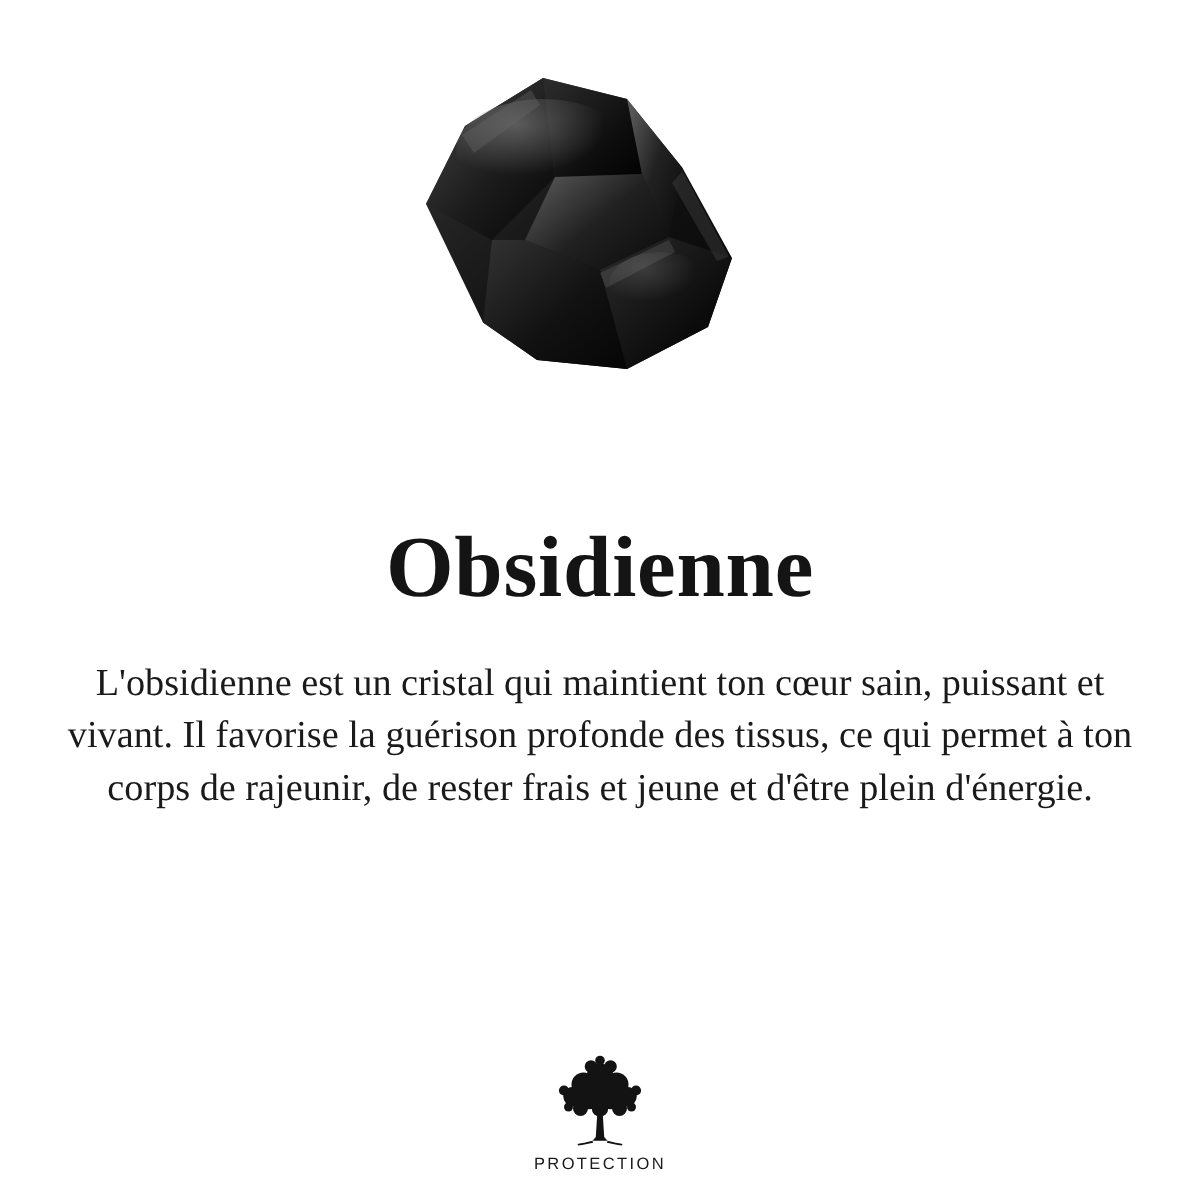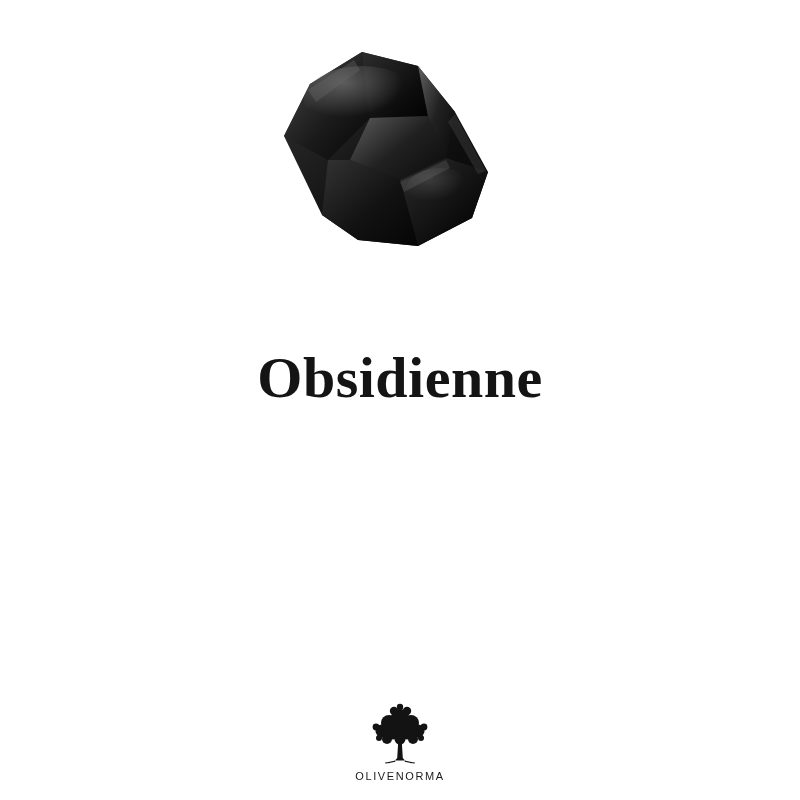--- a/index.html
+++ b/index.html
@@ -150,20 +150,21 @@
         <path d="M58 50 L104 20 L110 30 L66 62 Z" fill="#6b6b6b" opacity="0.35"></path>
         <path d="M150 142 L196 120 L200 128 L154 152 Z" fill="#7a7a7a" opacity="0.25"></path>
         <path d="M205 74 L236 131 L228 134 L198 82 Z" fill="#555" opacity="0.3"></path>
       </svg>
     </div>
   </div>
 
   <div class="title">Obsidienne</div>
 
 
+  <div class="description">L'obsidienne est un cristal qui maintient ton cœur sain, puissant et vivant. Il favorise la guérison profonde des tissus, ce qui permet à ton corps de rajeunir, de rester frais et jeune et d'être plein d'énergie.</div>
 
   <div class="logo-area">
     <svg class="logo-tree" width="72" height="66" viewBox="0 0 72 66">
       <g fill="#131313">
 
         <path d="M34.2 40 L33.2 56 L31 58.5 L41 58.5 L38.8 56 L37.8 40 Z"></path>
 
         <path d="M31 58.5 C27 59.5 24 60.2 21 60.6 L21.4 61.6 C25 61.2 28 60.6 31.4 59.8 Z"></path>
         <path d="M41 58.5 C45 59.5 48 60.2 51 60.6 L50.6 61.6 C47 61.2 44 60.6 40.6 59.8 Z"></path>
 
@@ -182,16 +183,16 @@
         <circle cx="60" cy="25" r="3.4"></circle>
         <circle cx="30" cy="9" r="4.2"></circle>
         <circle cx="43" cy="9" r="4.2"></circle>
         <circle cx="36" cy="5" r="3.2"></circle>
         <circle cx="15" cy="36" r="3"></circle>
         <circle cx="57" cy="36" r="3"></circle>
 
         <path d="M35.6 42 L31 34 L32 33.4 L36 40 L40 33.4 L41 34 L36.4 42 Z"></path>
       </g>
     </svg>
-    <div class="logo-text">OLIVENORMA</div>
+    <div class="logo-text">PROTECTION</div>
   </div>
 
 </div>
 
 </body></html>

